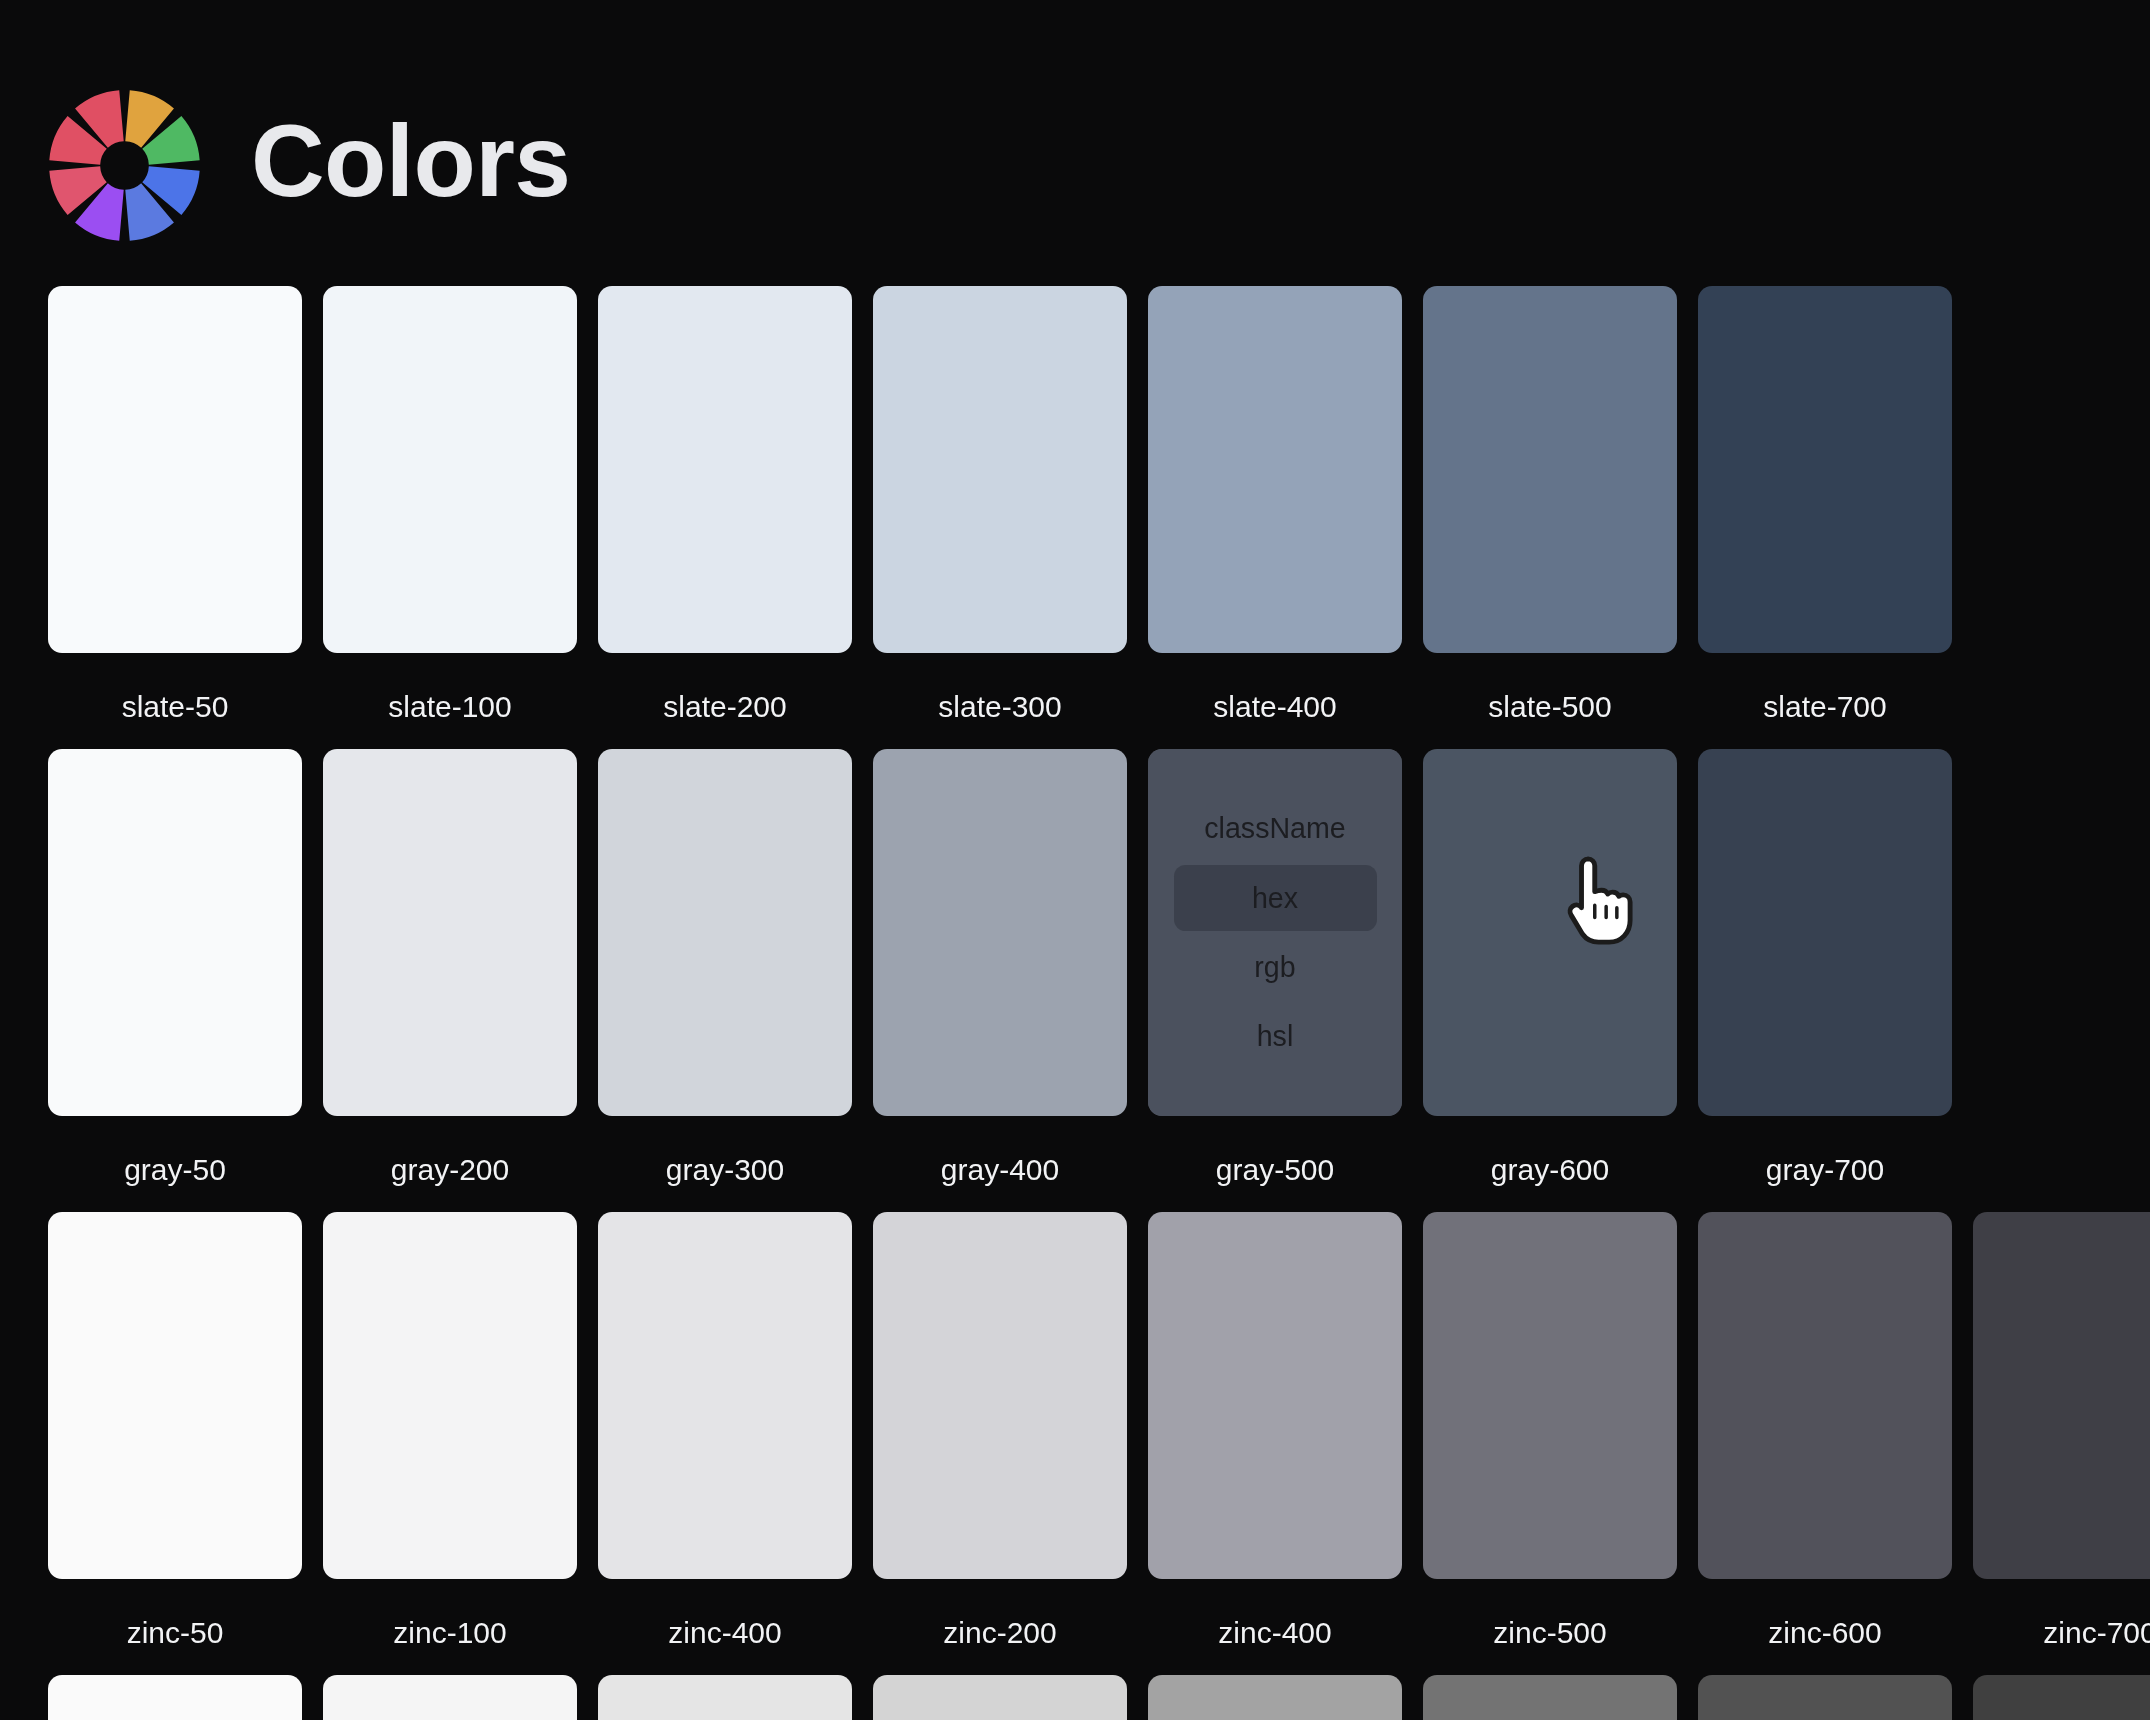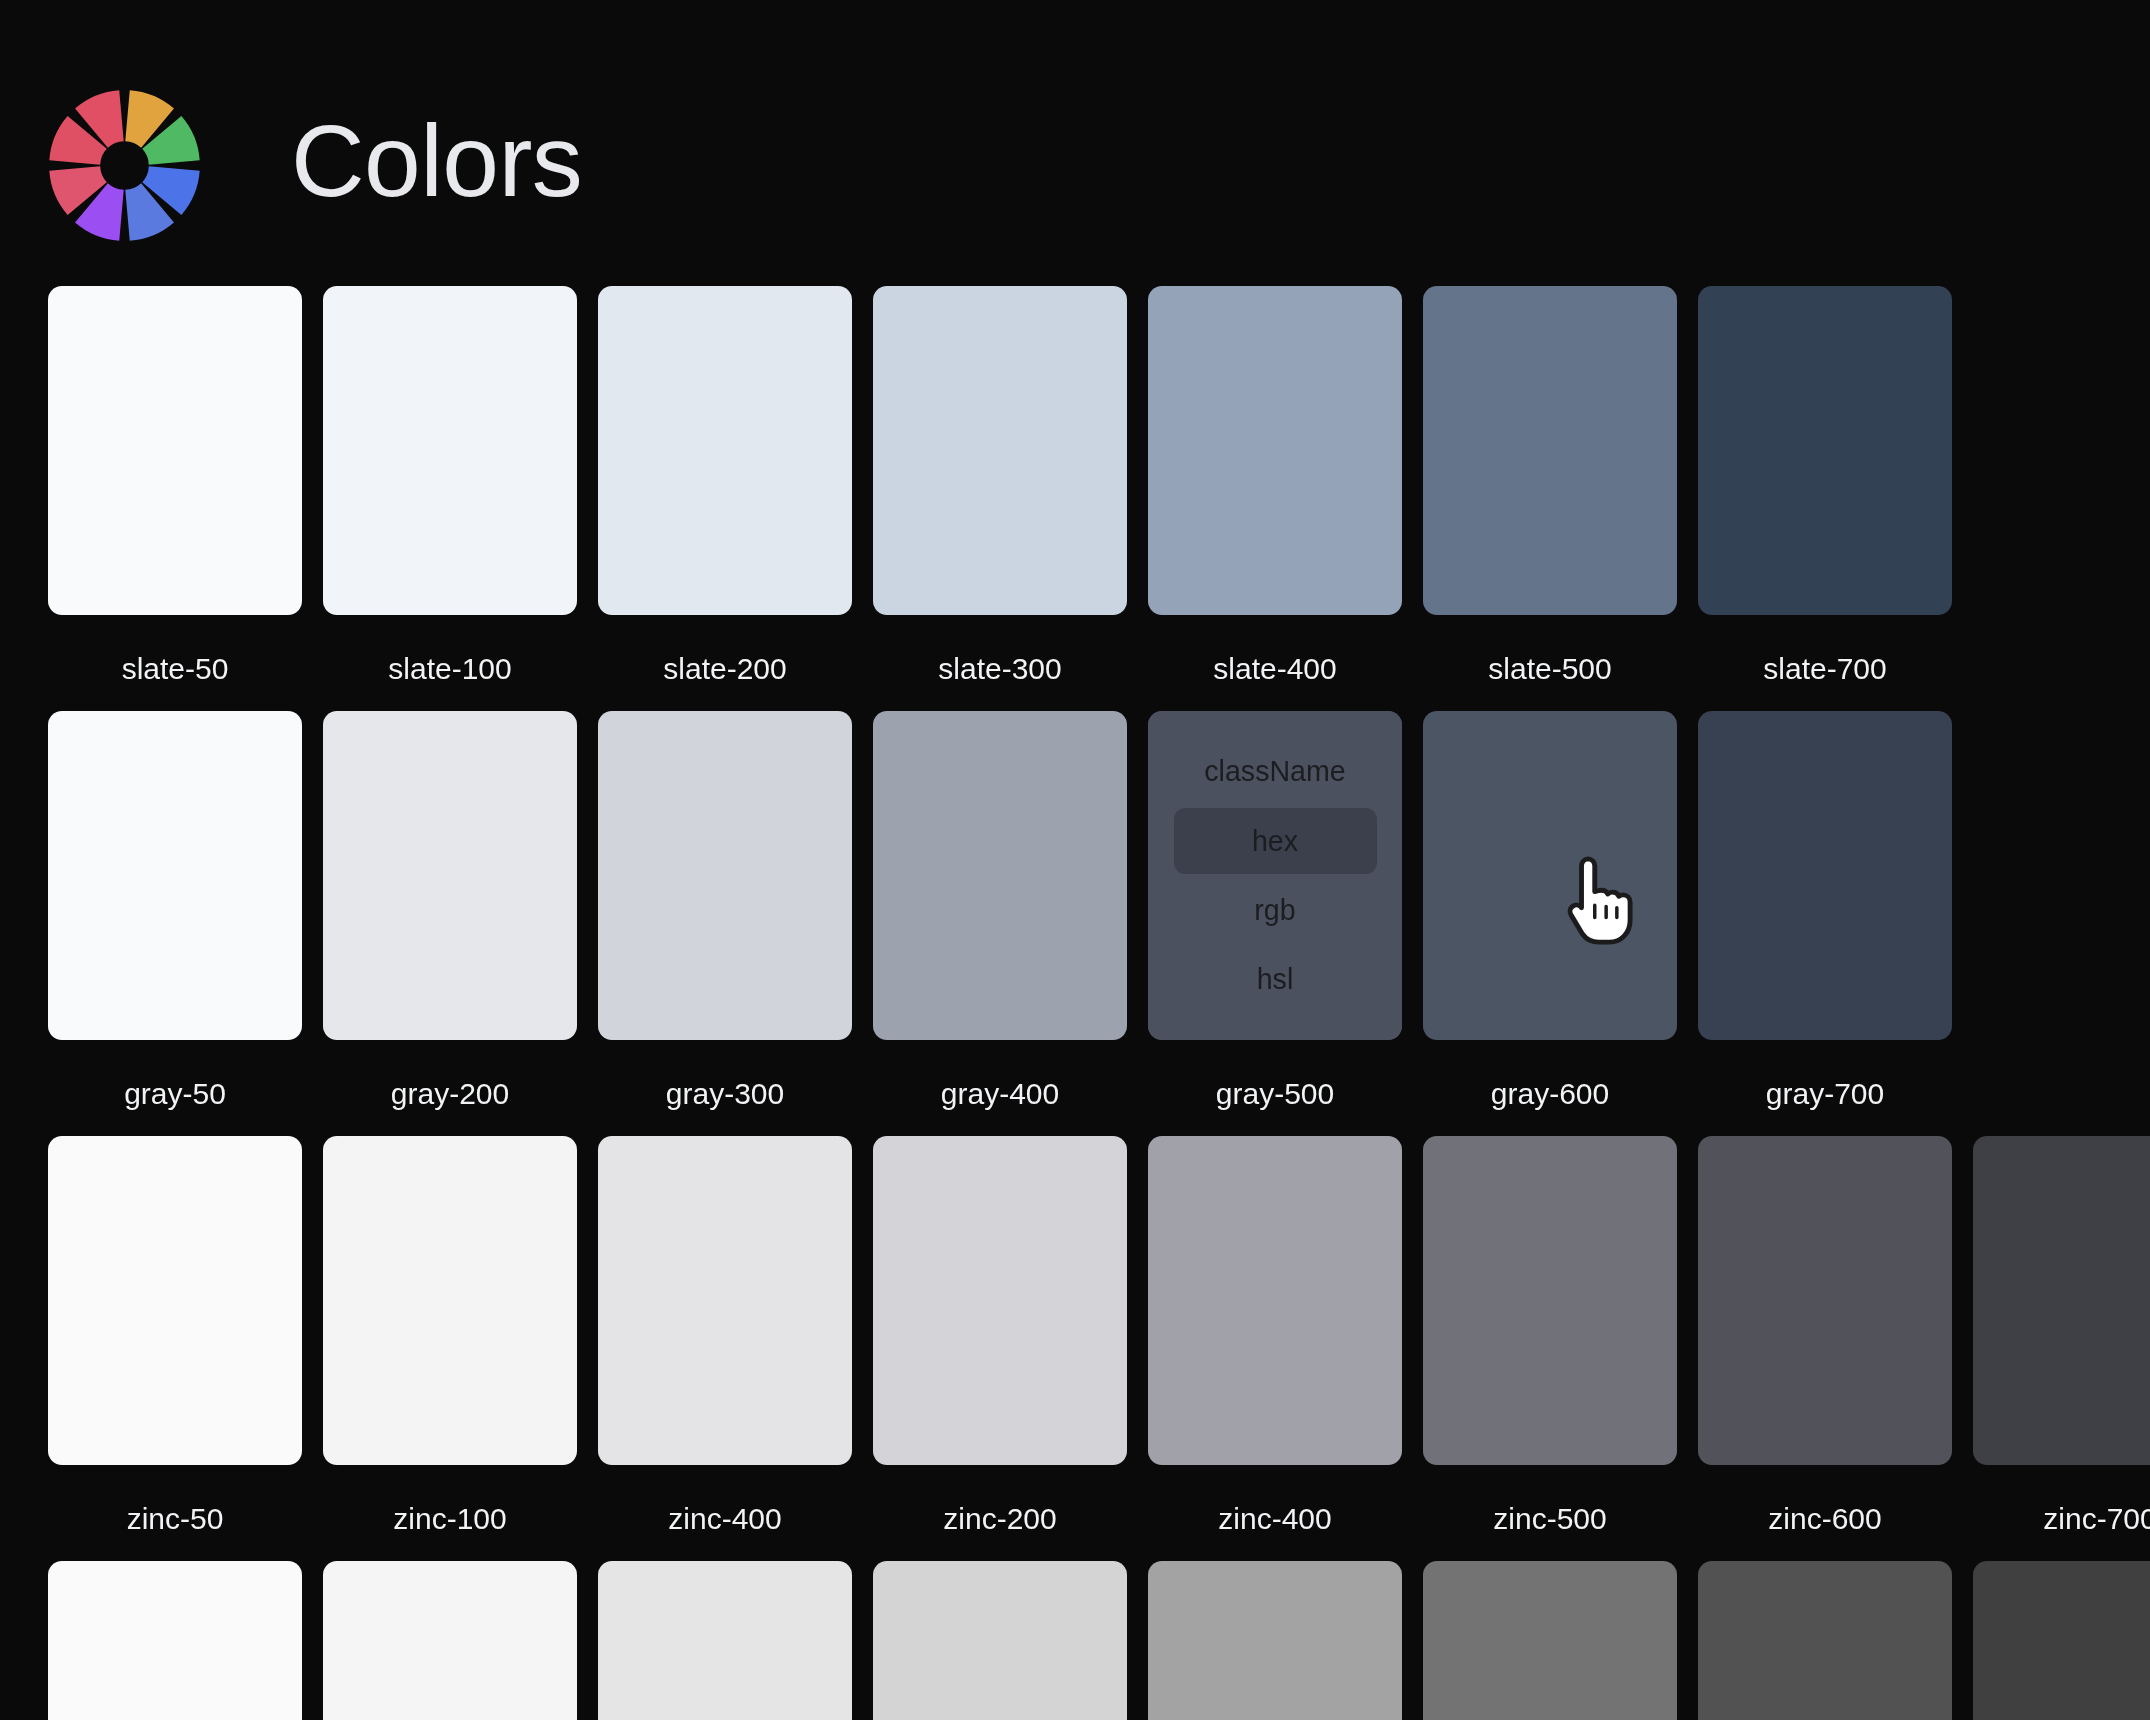--- a/index.html
+++ b/index.html
@@ -28,27 +28,26 @@
   #brand-logo {
     width: 157px;
     height: 157px;
     flex: 0 0 157px;
     position: relative;
   }
   #brand-logo svg { display: block; width: 157px; height: 157px; }
 
   #page-title {
     font-size: 102px;
-    font-weight: normal;
+    font-weight: bold;
     color: #e8e9ec;
     letter-spacing: -0.6px;
     line-height: 1;
     position: relative;
     top: -3.8px;
-    margin-left: 40px;
   }
 
   
   #palette-grid {
     padding: 0 0 0 48px;
     display: flex;
     flex-direction: column;
     gap: 27px;
   }
 
@@ -61,21 +60,21 @@
   .swatch-cell {
     width: 254px;
     flex: 0 0 254px;
     display: flex;
     flex-direction: column;
     align-items: center;
   }
 
   .swatch-chip {
     width: 254px;
-    height: 329px;
+    height: 367px;
     border-radius: 14px;
     position: relative;
     overflow: hidden;
   }
 
   .swatch-label {
     margin-top: 39px;
     font-size: 30px;
     color: #f2f3f5;
     line-height: 1;

